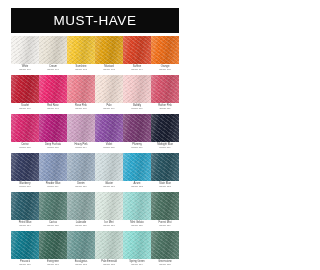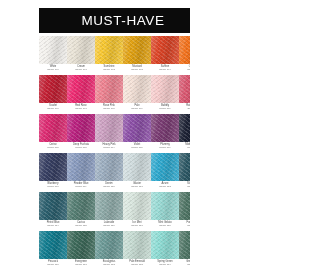--- a/index.html
+++ b/index.html
@@ -7,21 +7,20 @@
     width:190px;height:270px;
     background:#ffffff;
     font-family:"Liberation Sans", sans-serif;
     overflow:hidden;
   }
   .card{
     position:relative;
     width:190px;height:212px;
     background:#ffffff;
     box-sizing:border-box;
-    margin-left:28px;
   }
   .banner{
     position:absolute;
     left:11px;top:8px;
     width:168px;height:25px;
     background:#0b0b0b;
     display:flex;align-items:center;justify-content:center;
   }
   .banner-title{
     color:#ffffff;

